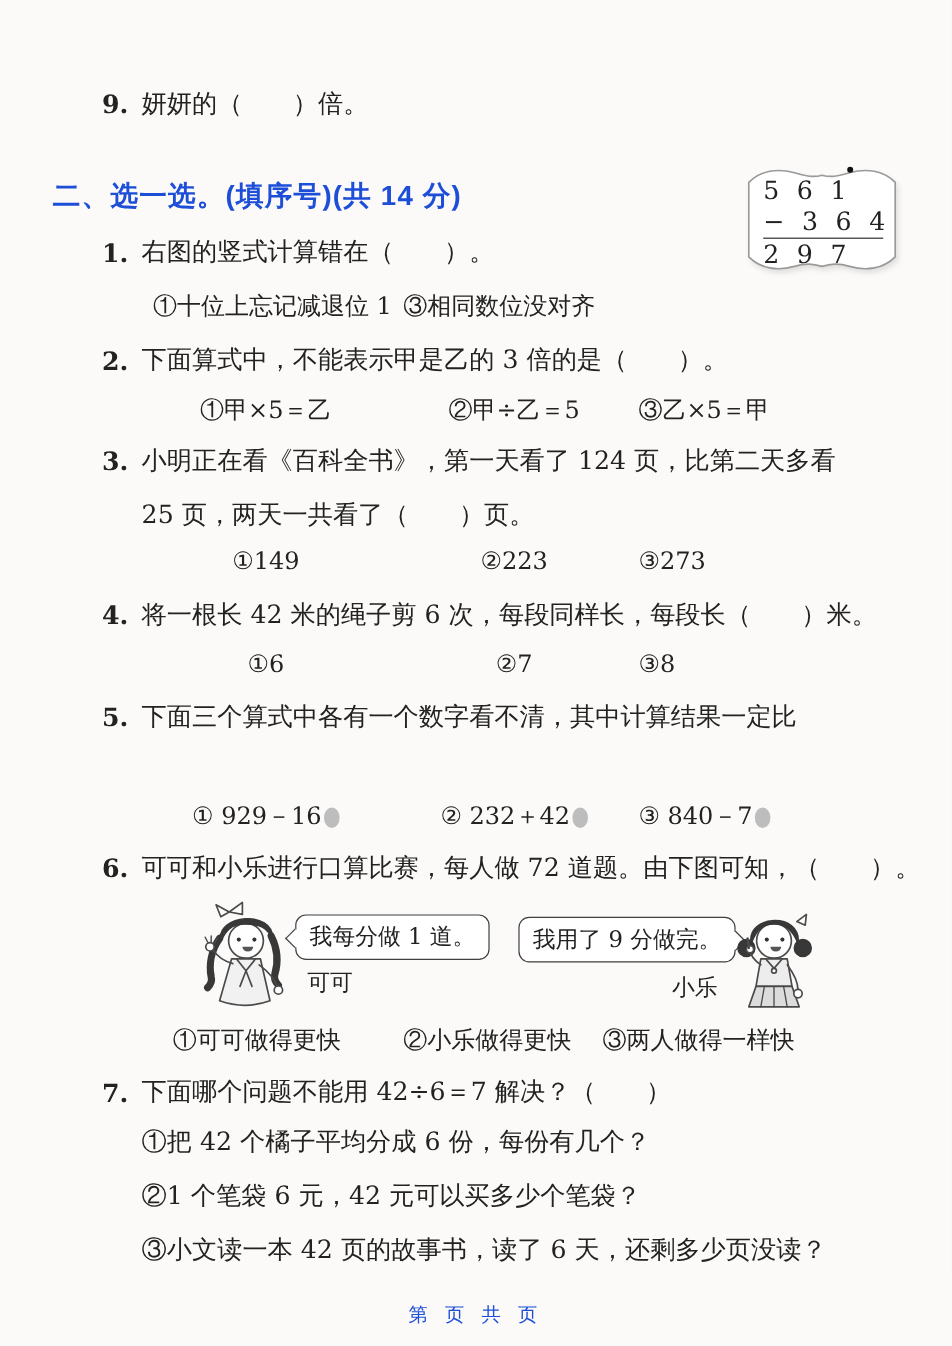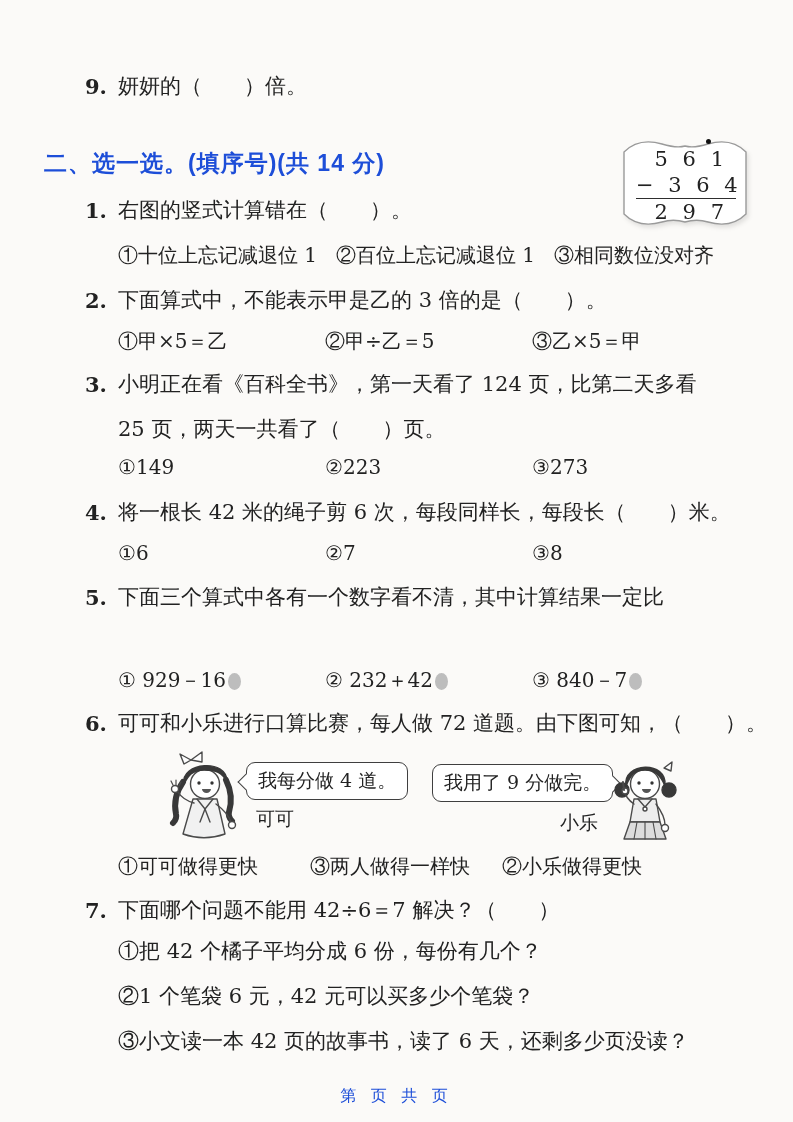--- a/index.html
+++ b/index.html
@@ -7,33 +7,33 @@
   body{width:793px;height:1122px;background:#f3f3f1;}
   .page{position:relative;width:793px;height:1122px;background:#fbfaf8;overflow:hidden;
         font-family:"DejaVu Serif", serif;color:#222;}
   .q{position:absolute;left:85px;display:flex;font-size:21px;line-height:45px;}
   .qnum{width:33px;flex-shrink:0;font-weight:bold;}
   .qline{white-space:nowrap;}
   .section-title{position:absolute;left:44px;top:148px;margin:0;
         font-family:"Liberation Sans", sans-serif;font-weight:700;font-size:23px;
         letter-spacing:1px;color:#1d4ed8;white-space:nowrap;}
   .opts{position:absolute;left:118px;display:flex;font-size:20px;line-height:45px;white-space:nowrap;}
-  .opts .opt{width:207px;flex-shrink:0;}
+  .opts .opt{width:207px;flex-shrink:0;text-align:center;}
   .opts .opt:last-child{width:auto;}
   .opts-q1 .opt{width:218px;}
   .opts-q6 .opt{width:192px;}
   .sub-opts{position:absolute;left:118px;font-size:21px;line-height:45px;white-space:nowrap;}
   .smudge{display:inline-block;width:13px;height:17px;background:#bdbdbd;border-radius:50%;
         vertical-align:-3px;margin-left:2px;}
   
   .book{position:absolute;left:618px;top:134px;width:134px;height:100px;}
   .book svg{position:absolute;left:0;top:0;filter:drop-shadow(2px 3px 2px rgba(0,0,0,0.10));}
   .calc{position:absolute;left:18px;top:12px;width:100px;}
   .calc-row{height:26px;line-height:26px;font-size:21px;letter-spacing:4px;
-        text-align:right;padding-right:8px;white-space:nowrap;}
+        text-align:left;padding-right:8px;white-space:nowrap;}
   .calc-result{border-top:1.6px solid #2e2e2e;}
   .calc-dot{position:absolute;left:70px;top:-7px;width:5px;height:5px;border-radius:50%;background:#111;}
   
   .figure{position:absolute;left:150px;top:740px;width:610px;height:118px;}
   .figure .girl{position:absolute;}
   .bubble{position:absolute;border:1.6px solid #3f3f3f;border-radius:9px;background:#fff;
         padding:5px 11px;font-size:19px;white-space:nowrap;}
   .bubble::before{content:"";position:absolute;width:11px;height:11px;background:#fff;
         transform:rotate(45deg);top:13px;}
   .bubble-left::before{left:-7px;border-left:1.6px solid #3f3f3f;border-bottom:1.6px solid #3f3f3f;}
@@ -68,21 +68,20 @@
       <div class="calc-row calc-result">2 9 7</div>
     </div>
   </div>
 
   <section class="q" style="top:188px">
     <span class="qnum">1.</span>
     <div class="qline">右图的竖式计算错在（　　）。</div>
   </section>
   <div class="opts opts-q1" style="top:233px">
     <span class="opt">①十位上忘记减退位 1</span>
-    <span class="opt">②百位上忘记减退位 1</span>
     <span class="opt">③相同数位没对齐</span>
   </div>
 
   <section class="q" style="top:278px">
     <span class="qnum">2.</span>
     <div class="qline">下面算式中，不能表示甲是乙的 3 倍的是（　　）。</div>
   </section>
   <div class="opts" style="top:319px">
     <span class="opt">①甲×5＝乙</span>
     <span class="opt">②甲÷乙＝5</span>
@@ -146,21 +145,21 @@
         <path d="M39,51 L47,61 L55,51"></path>
         <path d="M47,61 L42,74 M47,61 L52,74"></path>
         <path d="M36,55 C29,53 23,49 20,44"></path>
         <circle cx="17" cy="41" r="3.5" fill="#ffffff"></circle>
         <path d="M15,37 L13,33 M18,37 L18,32 M21,38 L23,34" stroke-width="1.2"></path>
         <path d="M58,56 C66,62 71,68 73,74"></path>
         <circle cx="74" cy="77" r="3.5" fill="#ffffff"></circle>
       </g>
     </svg>
     <div class="bubble bubble-left" style="left:96px;top:22px">
-      <span>我每分做 4 道。</span>
+      <span>我每分做 1 道。</span>
     </div>
     <div class="girl-name" style="left:106px;top:66px">可可</div>
 
     <div class="bubble bubble-right" style="left:282px;top:24px">
       <span>我用了 9 分做完。</span>
     </div>
 
     <svg class="girl" style="left:448px;top:10px" width="95" height="100" viewBox="0 0 95 100">
       <g fill="none" stroke="#4a4a4a" stroke-width="1.4" stroke-linecap="round" stroke-linejoin="round">
         <circle cx="24" cy="40" r="7" fill="#383838" stroke="#383838"></circle>
@@ -181,22 +180,22 @@
         <path d="M26,40 L25,32" stroke-width="2"></path>
         <path d="M58,54 C64,62 67,69 67,75"></path>
         <circle cx="67" cy="78" r="3.5" fill="#ffffff"></circle>
       </g>
     </svg>
     <div class="girl-name" style="left:410px;top:70px">小乐</div>
   </div>
 
   <div class="opts opts-q6" style="top:844px">
     <span class="opt">①可可做得更快</span>
+    <span class="opt">②小乐做得更快</span>
     <span class="opt">③两人做得一样快</span>
-    <span class="opt">②小乐做得更快</span>
   </div>
 
   <section class="q" style="top:888px">
     <span class="qnum">7.</span>
     <div class="qline">下面哪个问题不能用 42÷6＝7 解决？（　　）</div>
   </section>
   <div class="sub-opts" style="top:929px">
     <div>①把 42 个橘子平均分成 6 份，每份有几个？</div>
     <div>②1 个笔袋 6 元，42 元可以买多少个笔袋？</div>
     <div>③小文读一本 42 页的故事书，读了 6 天，还剩多少页没读？</div>

